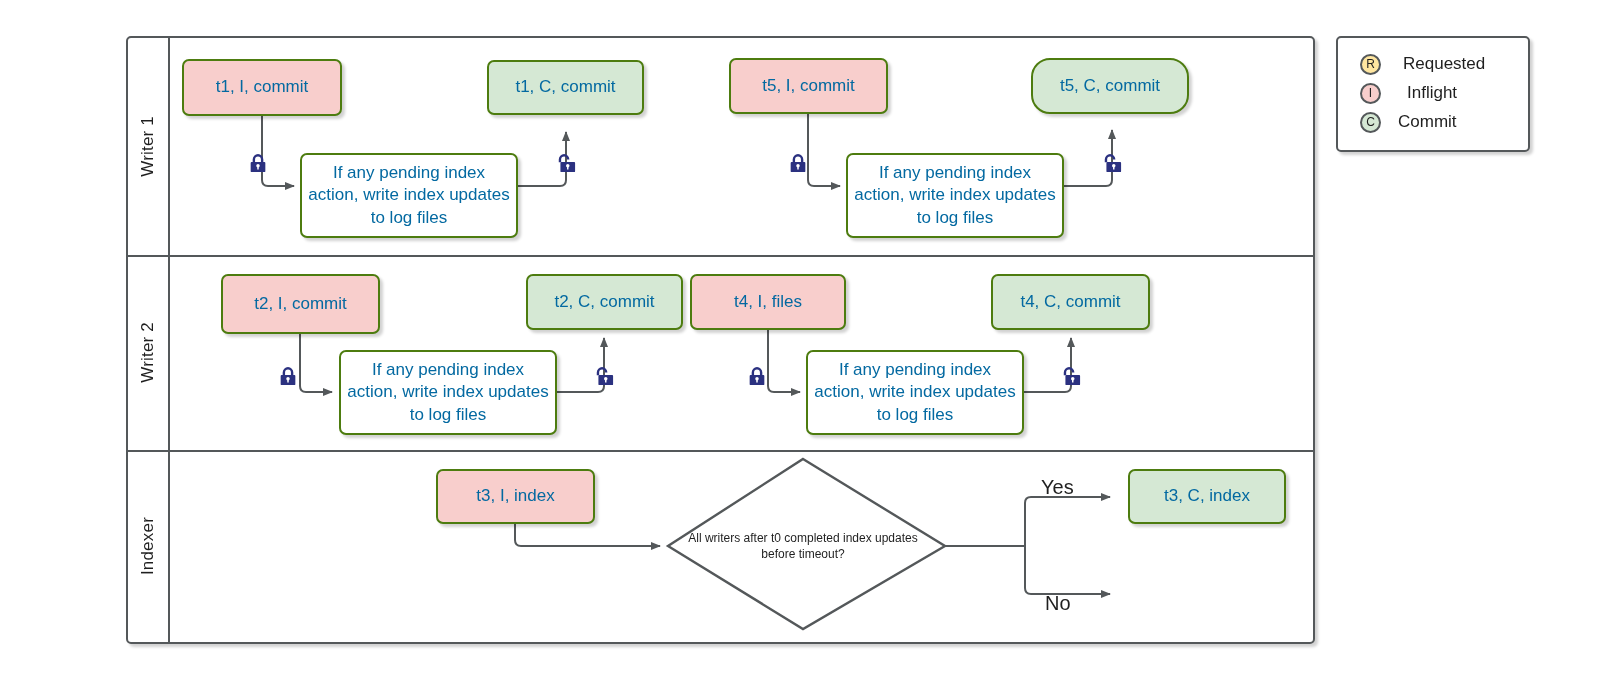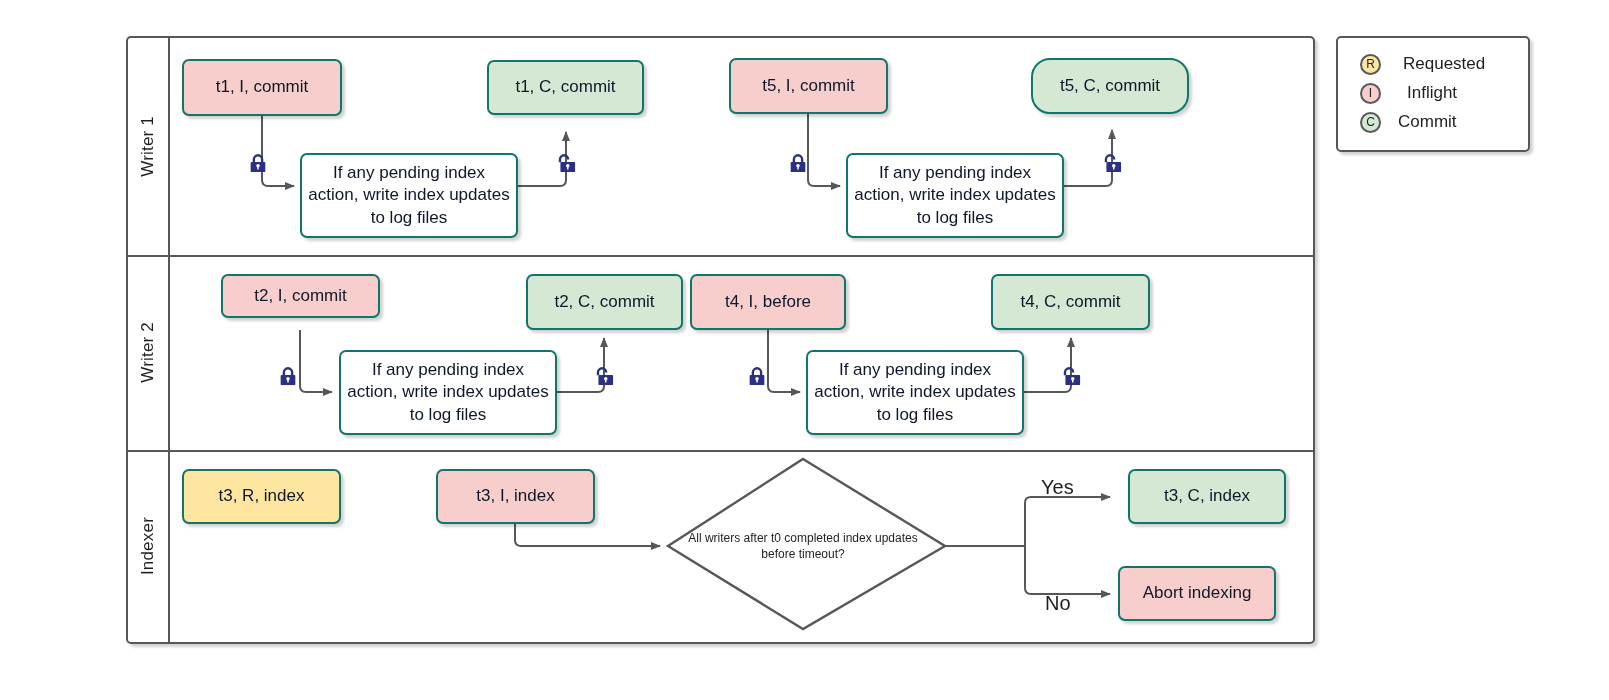--- a/index.html
+++ b/index.html
@@ -55,28 +55,28 @@
     transform: rotate(180deg);
     font-size: 17px;
     color: #1f1f1f;
     letter-spacing: 0.2px;
     white-space: nowrap;
   }
   
   .node {
     position: absolute;
     box-sizing: border-box;
-    border: 2px solid #0f766e;
+    border: 2px solid #4d7c0f;
     border-radius: 7px;
     display: flex;
     align-items: center;
     justify-content: center;
     text-align: center;
     font-size: 17px;
-    color: #0f172a;
+    color: #0369a1;
     line-height: 1.32;
     box-shadow: 3px 3px 3px rgba(0,0,0,0.18);
     padding: 2px 6px;
   }
   .node.red    { background: #f8cecc; }
   .node.green  { background: #d5e8d4; margin-left: 10px; }
   .node.yellow { background: #ffe6a0; }
   .node.white  { background: #ffffff; }
 
   
@@ -212,31 +212,29 @@
     </g>
   </svg>
 
   <div class="node red" style="left:182px; top:59px;  width:160px; height:57px;">t1, I, commit</div>
   <div class="node green" style="left:477px; top:60px;  width:157px; height:55px;">t1, C, commit</div>
   <div class="node white" style="left:300px; top:153px; width:218px; height:85px;">If any pending index action, write index updates to log files</div>
   <div class="node red" style="left:729px; top:58px;  width:159px; height:56px;">t5, I, commit</div>
   <div class="node green" style="left:1021px; top:58px; width:158px; height:56px;border-radius:19px;">t5, C, commit</div>
   <div class="node white" style="left:846px; top:153px; width:218px; height:85px;">If any pending index action, write index updates to log files</div>
 
-  <div class="node red" style="left:221px; top:274px; width:159px; height:44px;">t2, I, commit</div>
+  <div class="node red" style="left:221px; top:274px; width:159px; height:60px;">t2, I, commit</div>
   <div class="node green" style="left:516px; top:274px; width:157px; height:56px;">t2, C, commit</div>
   <div class="node white" style="left:339px; top:350px; width:218px; height:85px;">If any pending index action, write index updates to log files</div>
-  <div class="node red" style="left:690px; top:274px; width:156px; height:56px;">t4, I, before</div>
+  <div class="node red" style="left:690px; top:274px; width:156px; height:56px;">t4, I, files</div>
   <div class="node green" style="left:981px; top:274px; width:159px; height:56px;">t4, C, commit</div>
   <div class="node white" style="left:806px; top:350px; width:218px; height:85px;">If any pending index action, write index updates to log files</div>
 
-  <div class="node yellow" style="left:182px; top:469px; width:159px; height:55px;">t3, R, index</div>
   <div class="node red" style="left:436px; top:469px; width:159px; height:55px;">t3, I, index</div>
   <div class="node green" style="left:1118px; top:469px; width:158px; height:55px;">t3, C, index</div>
-  <div class="node red" style="left:1118px; top:566px; width:158px; height:55px;">Abort indexing</div>
 
   <div class="diamond" style="left:680px; top:495px; width:246px; height:102px;">
     <div class="dtext">All writers after t0 completed index updates before timeout?</div>
   </div>
 
   <div class="edge-label" style="left:1041px; top:476px;">Yes</div>
   <div class="edge-label" style="left:1045px; top:572px;margin-top:20px;">No</div>
 
   <svg class="lock-icon" style="left:247px; top:153px;" viewBox="0 0 24 24">
     <path d="M7.5 10 V7 a4.5 4.5 0 0 1 9 0 V10" fill="none" stroke="#2b3180" stroke-width="2.6"></path>

